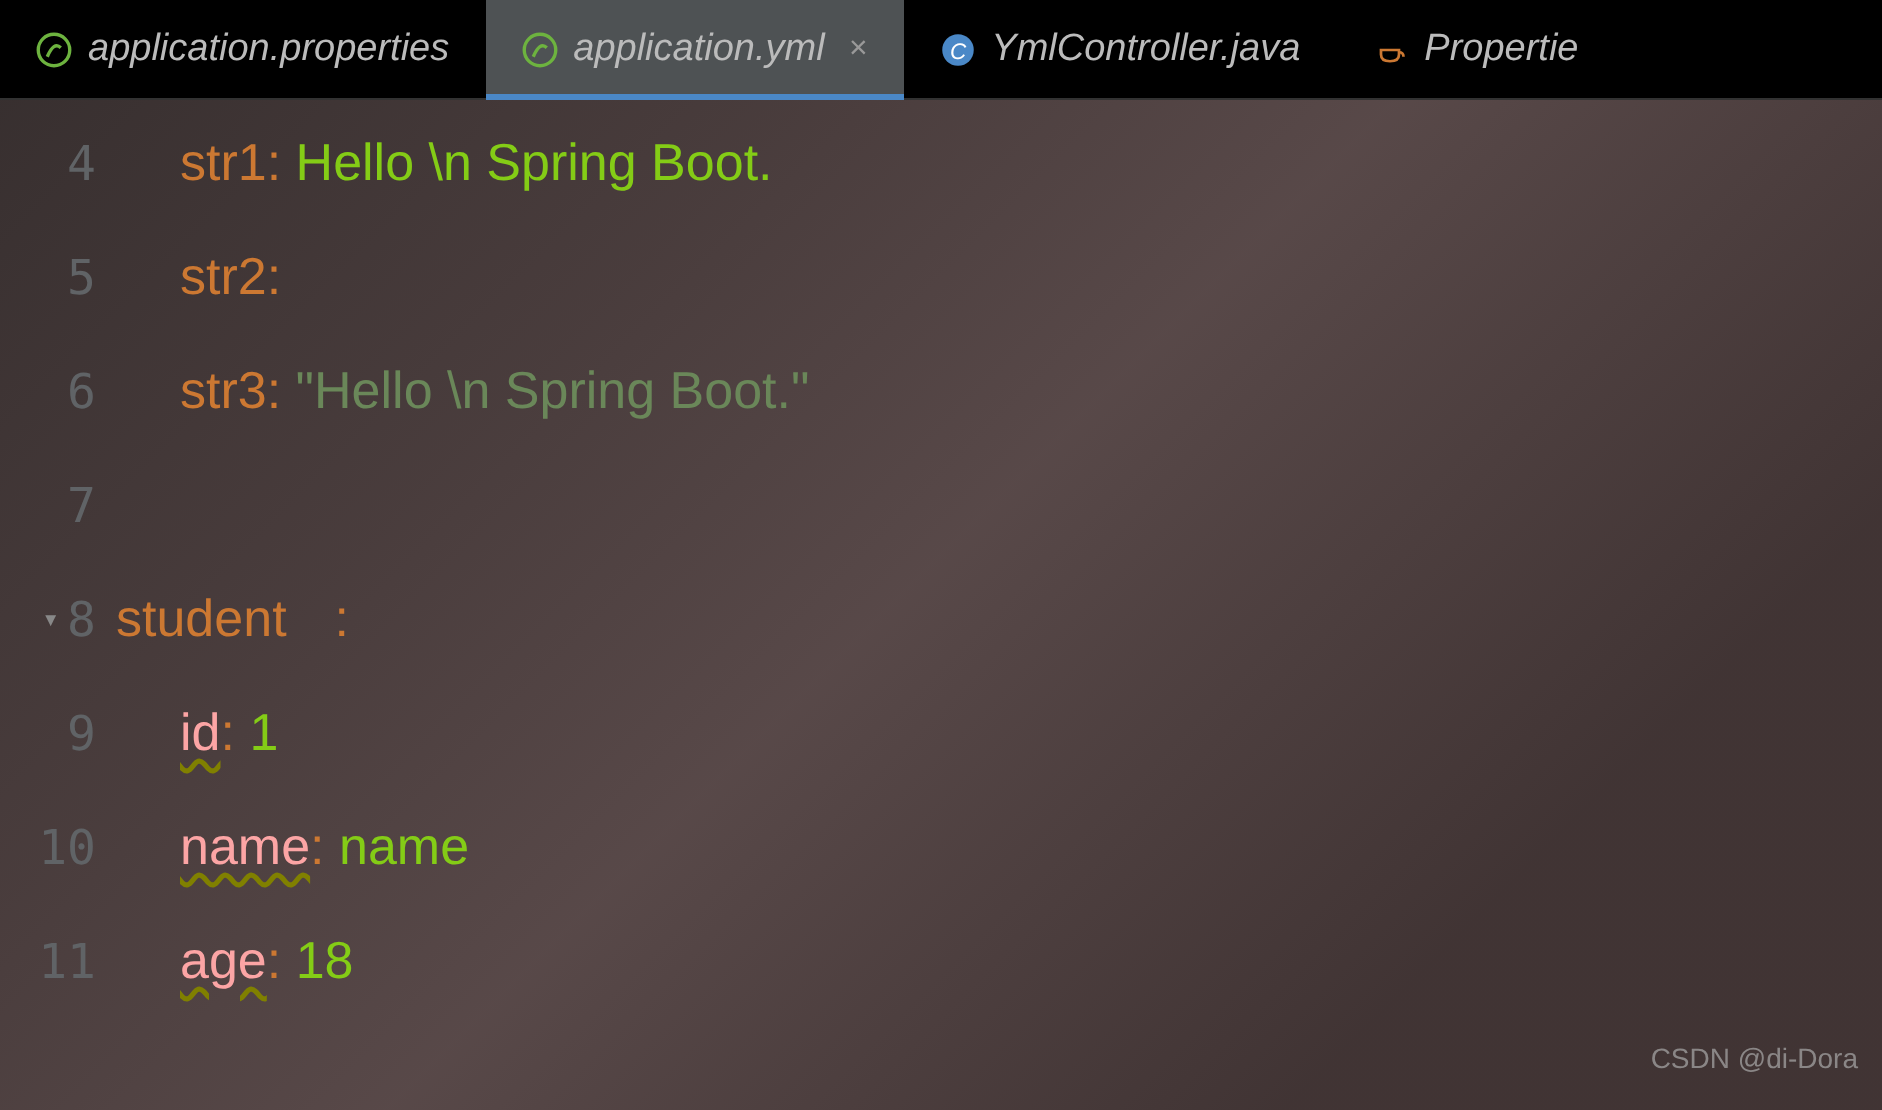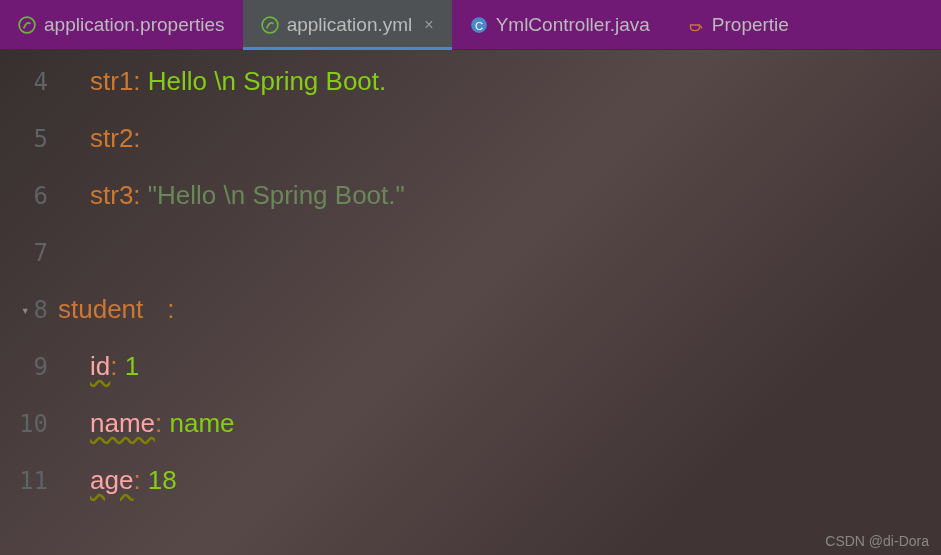--- a/index.html
+++ b/index.html
@@ -20,25 +20,26 @@
       top: 0;
       left: 0;
       width: 100%;
       height: 100%;
       background: linear-gradient(135deg, #3a2f2f 0%, #564444 30%, #6b5555 50%, #4a3838 80%);
       opacity: 0.7;
       z-index: 0;
     }
     .tabs {
       display: flex;
-      background: #701a75;
+      background: #000000;
       height: 50px;
       position: relative;
       z-index: 2;
       border-bottom: 1px solid #323232;
+      font-style: italic;
     }
     .tab {
       display: flex;
       align-items: center;
       padding: 0 18px;
       color: #bbbbbb;
       font-family: -apple-system, 'Segoe UI', sans-serif;
       font-size: 19px;
       cursor: pointer;
       gap: 8px;
@@ -118,21 +119,21 @@
       text-underline-offset: 4px;
     }
     .colon { color: #cc7832; }
     .value { color: #84cc16; }
     .string-single { color: #6a8759; }
     .string-double { color: #6a8759; }
     .indent-1 { padding-left: 32px; }
     .indent-0 { padding-left: 0px; gap: 24px; }
     .watermark {
       position: absolute;
-      bottom: 6px;
+      bottom: 18px;
       right: 12px;
       color: #aaa;
       font-family: sans-serif;
       font-size: 14px;
       z-index: 3;
       opacity: 0.7;
     }
   </style>
 </head>
 <body>

